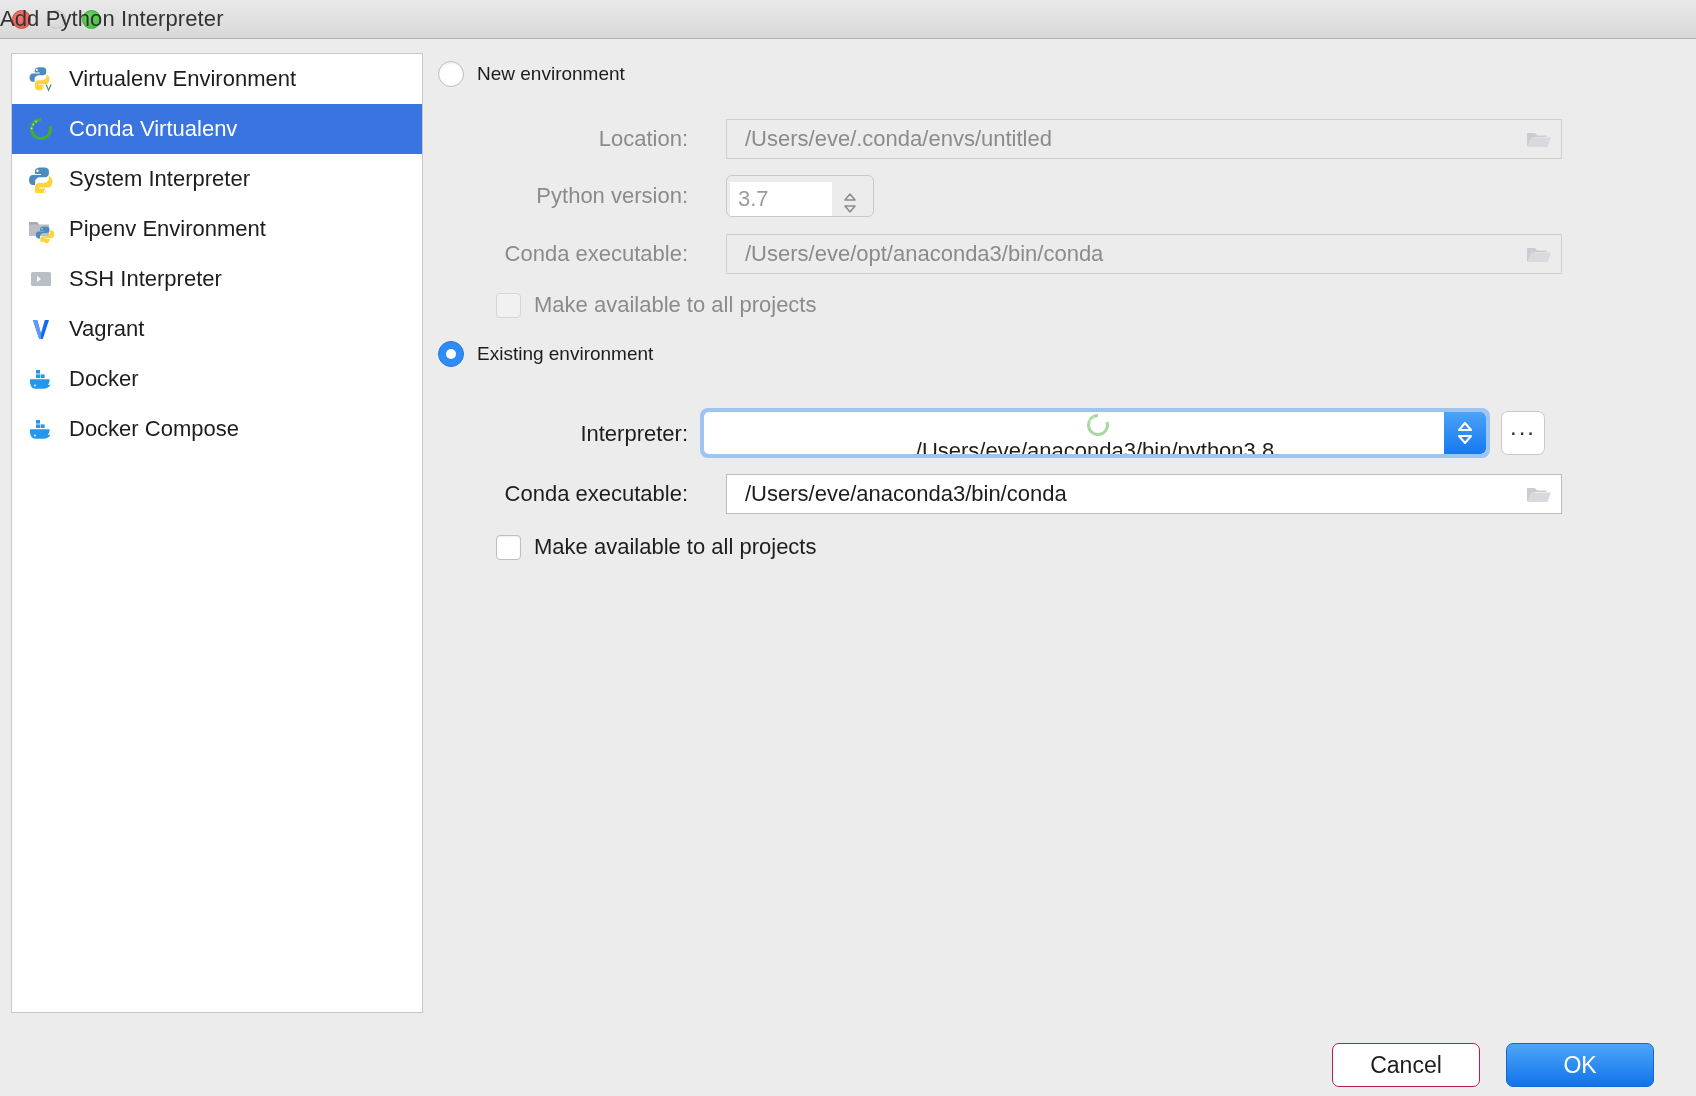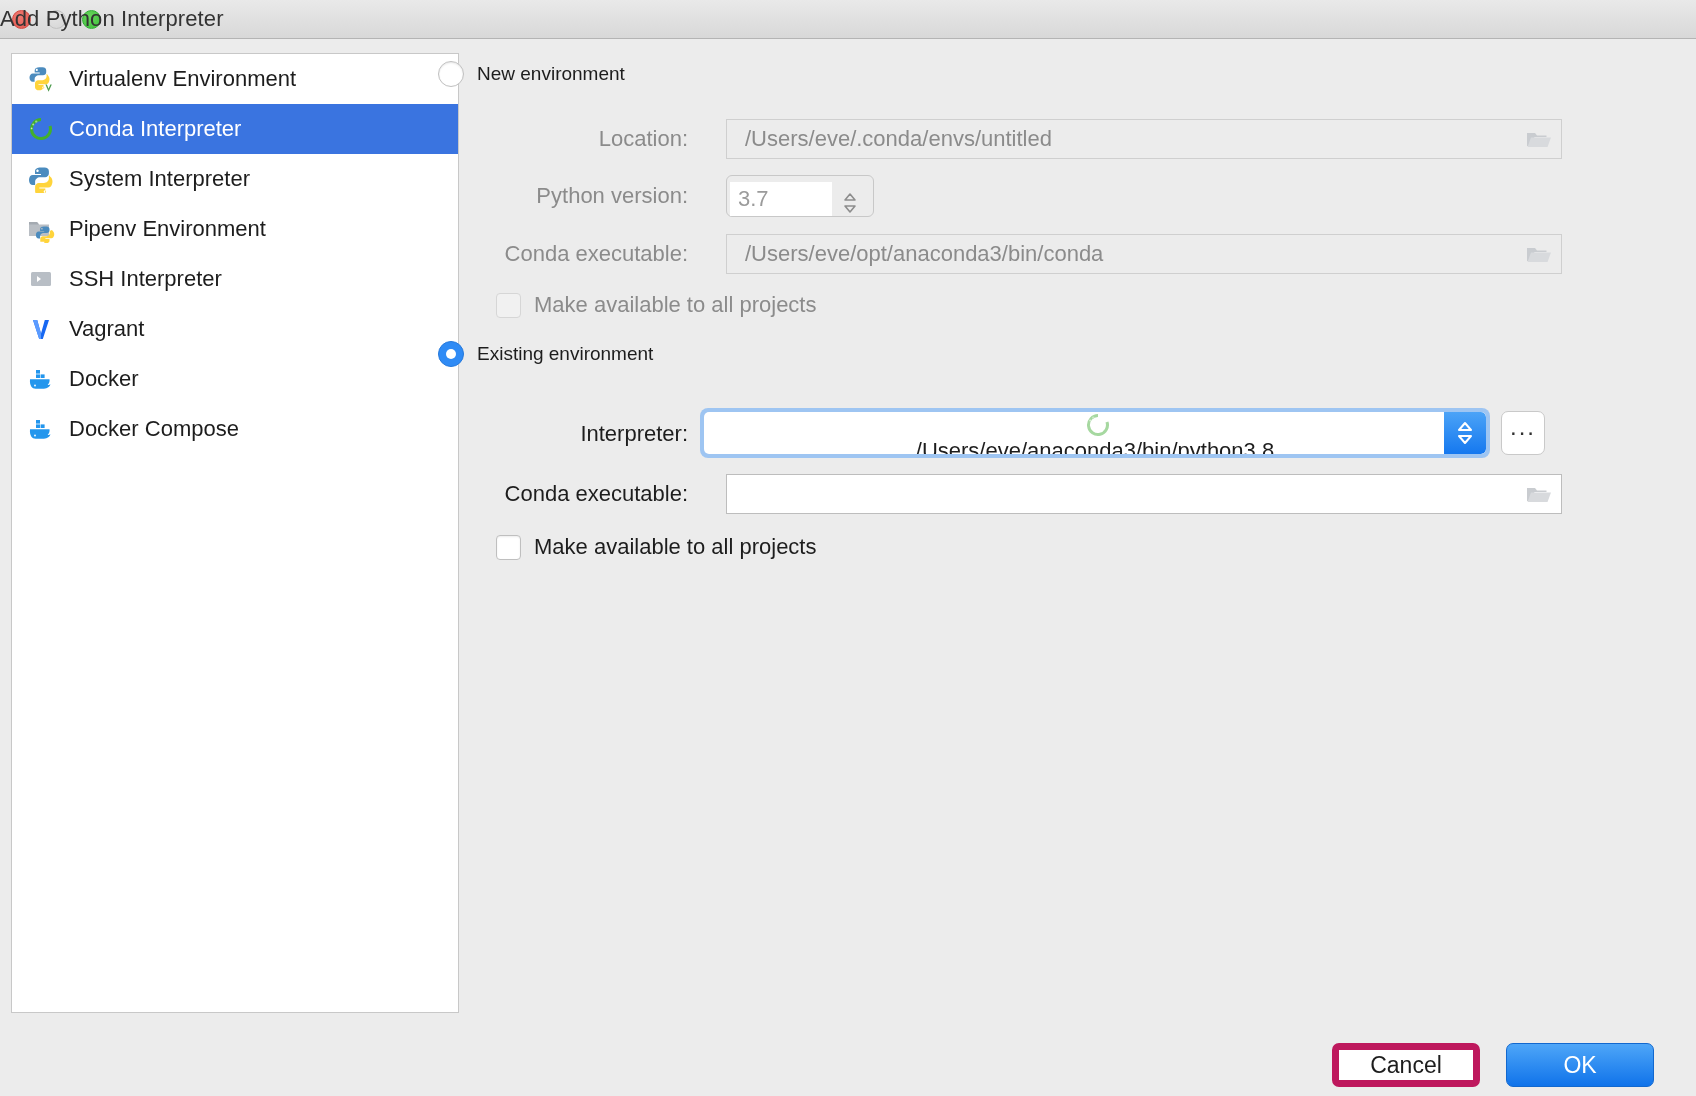--- a/index.html
+++ b/index.html
@@ -50,21 +50,21 @@
     position: absolute;
     left: 0; top: 39px;
     width: 1696px; height: 1057px;
     background: #ececec;
   }
 
   
   #sidebar {
     position: absolute;
     left: 11px; top: 14px;
-    width: 448px; height: 960px;
+    width: 412px; height: 960px;
     background: #ffffff;
     border: 1px solid #c8c8c8;
     box-sizing: border-box;
     overflow: hidden;
     text-align: right;
   }
   .side-item {
     height: 50px;
     display: flex;
     align-items: center;
@@ -300,21 +300,21 @@
     box-sizing: border-box;
     display: flex;
     align-items: center;
     justify-content: center;
     font-size: 23px;
   }
   #cancel-button {
     left: 1332px; top: 0px;
     width: 148px;
     background: #ffffff;
-    border: 7px solid #be185d;
+    border: 1px solid #be185d;
     color: #1d1d1d;
   }
   #ok-button {
     left: 1506px; top: 0px;
     width: 148px;
     background: linear-gradient(to bottom, #4ea6f8, #1073ea);
     border: 1px solid #1268cf;
     color: #ffffff;
   }
 
@@ -355,21 +355,21 @@
 
     <div class="side-item selected">
       <span class="side-icon">
         <svg width="26" height="26" viewBox="0 0 26 26">
           <path d="M13 2 a11 11 0 1 0 10.4 7.4 l-2.9 1.0 A8 8 0 1 1 13 5 z" fill="#43b02a"></path>
           <circle cx="8.2" cy="5.6" r="1.2" fill="#8fd48a"></circle>
           <circle cx="5.2" cy="8.6" r="1.0" fill="#a9dea4"></circle>
           <circle cx="3.6" cy="12.4" r="0.9" fill="#c3e8bf"></circle>
         </svg>
       </span>
-      <span class="side-label">Conda Interpreter</span>
+      <span class="side-label">Conda Virtualenv</span>
     </div>
 
     <div class="side-item">
       <span class="side-icon">
         <svg width="28" height="28" viewBox="0 0 28 28">
           <path d="M13.6 2.6c-3.1 0-5.6 1.2-5.6 3.7v2.8h6v1H5.9C3.5 10.1 2 12 2 15.1c0 3.1 1.5 5 3.9 5h2.2v-3.1c0-2.6 2.2-4.7 4.9-4.7h5.1c2.1 0 3.8-1.7 3.8-3.7V6.3c0-2.4-1.8-3.7-4.3-3.7h-4zm-3.1 1.9c0.7 0 1.2 0.6 1.2 1.3s-0.5 1.3-1.2 1.3-1.2-0.6-1.2-1.3 0.5-1.3 1.2-1.3z" fill="#4b8bbe"></path>
           <path d="M21.9 10.2v3c0 2.7-2.3 4.7-4.9 4.7h-5.1c-2.1 0-3.8 1.8-3.8 3.7v4.7c0 2.4 2.1 3.7 4.7 3.7 3 0 5.5-1.2 5.5-3.7v-2.8h-6v-1h8.9c2.4 0 3.3-1.7 4-4.1 0.7-2.5-0.1-4.9-1.3-6.1-0.8-0.8-1.7-2.1-2-2.1zm-4 15.1c0.7 0 1.2 0.6 1.2 1.3s-0.5 1.3-1.2 1.3-1.2-0.6-1.2-1.3 0.5-1.3 1.2-1.3z" fill="#ffd43b"></path>
         </svg>
       </span>
       <span class="side-label">System Interpreter</span>
@@ -512,20 +512,21 @@
           </svg>
         </span>
       </div>
     </div>
 
     <div id="ellipsis-button">...</div>
 
     <div class="field-row" style="left:24px; top:421px; width:1222px;">
       <span class="field-label enabled" style="width:226px;">Conda executable:</span>
       <span class="textfield enabled" style="width:836px; margin-left:38px;">
+        <span>/Users/eve/anaconda3/bin/conda</span>
         <span class="folder-icon">
           <svg width="26" height="20" viewBox="0 0 26 20">
             <path d="M1 3h8l2 2.5h9.5v1.5H8.5L5 16H1z" fill="#c9ccd0"></path>
             <path d="M5 7.5h20L21.5 17H1.5z" fill="#d8dadd"></path>
           </svg>
         </span>
       </span>
     </div>
 
     <div class="checkbox-row" style="left:58px; top:481px;">

